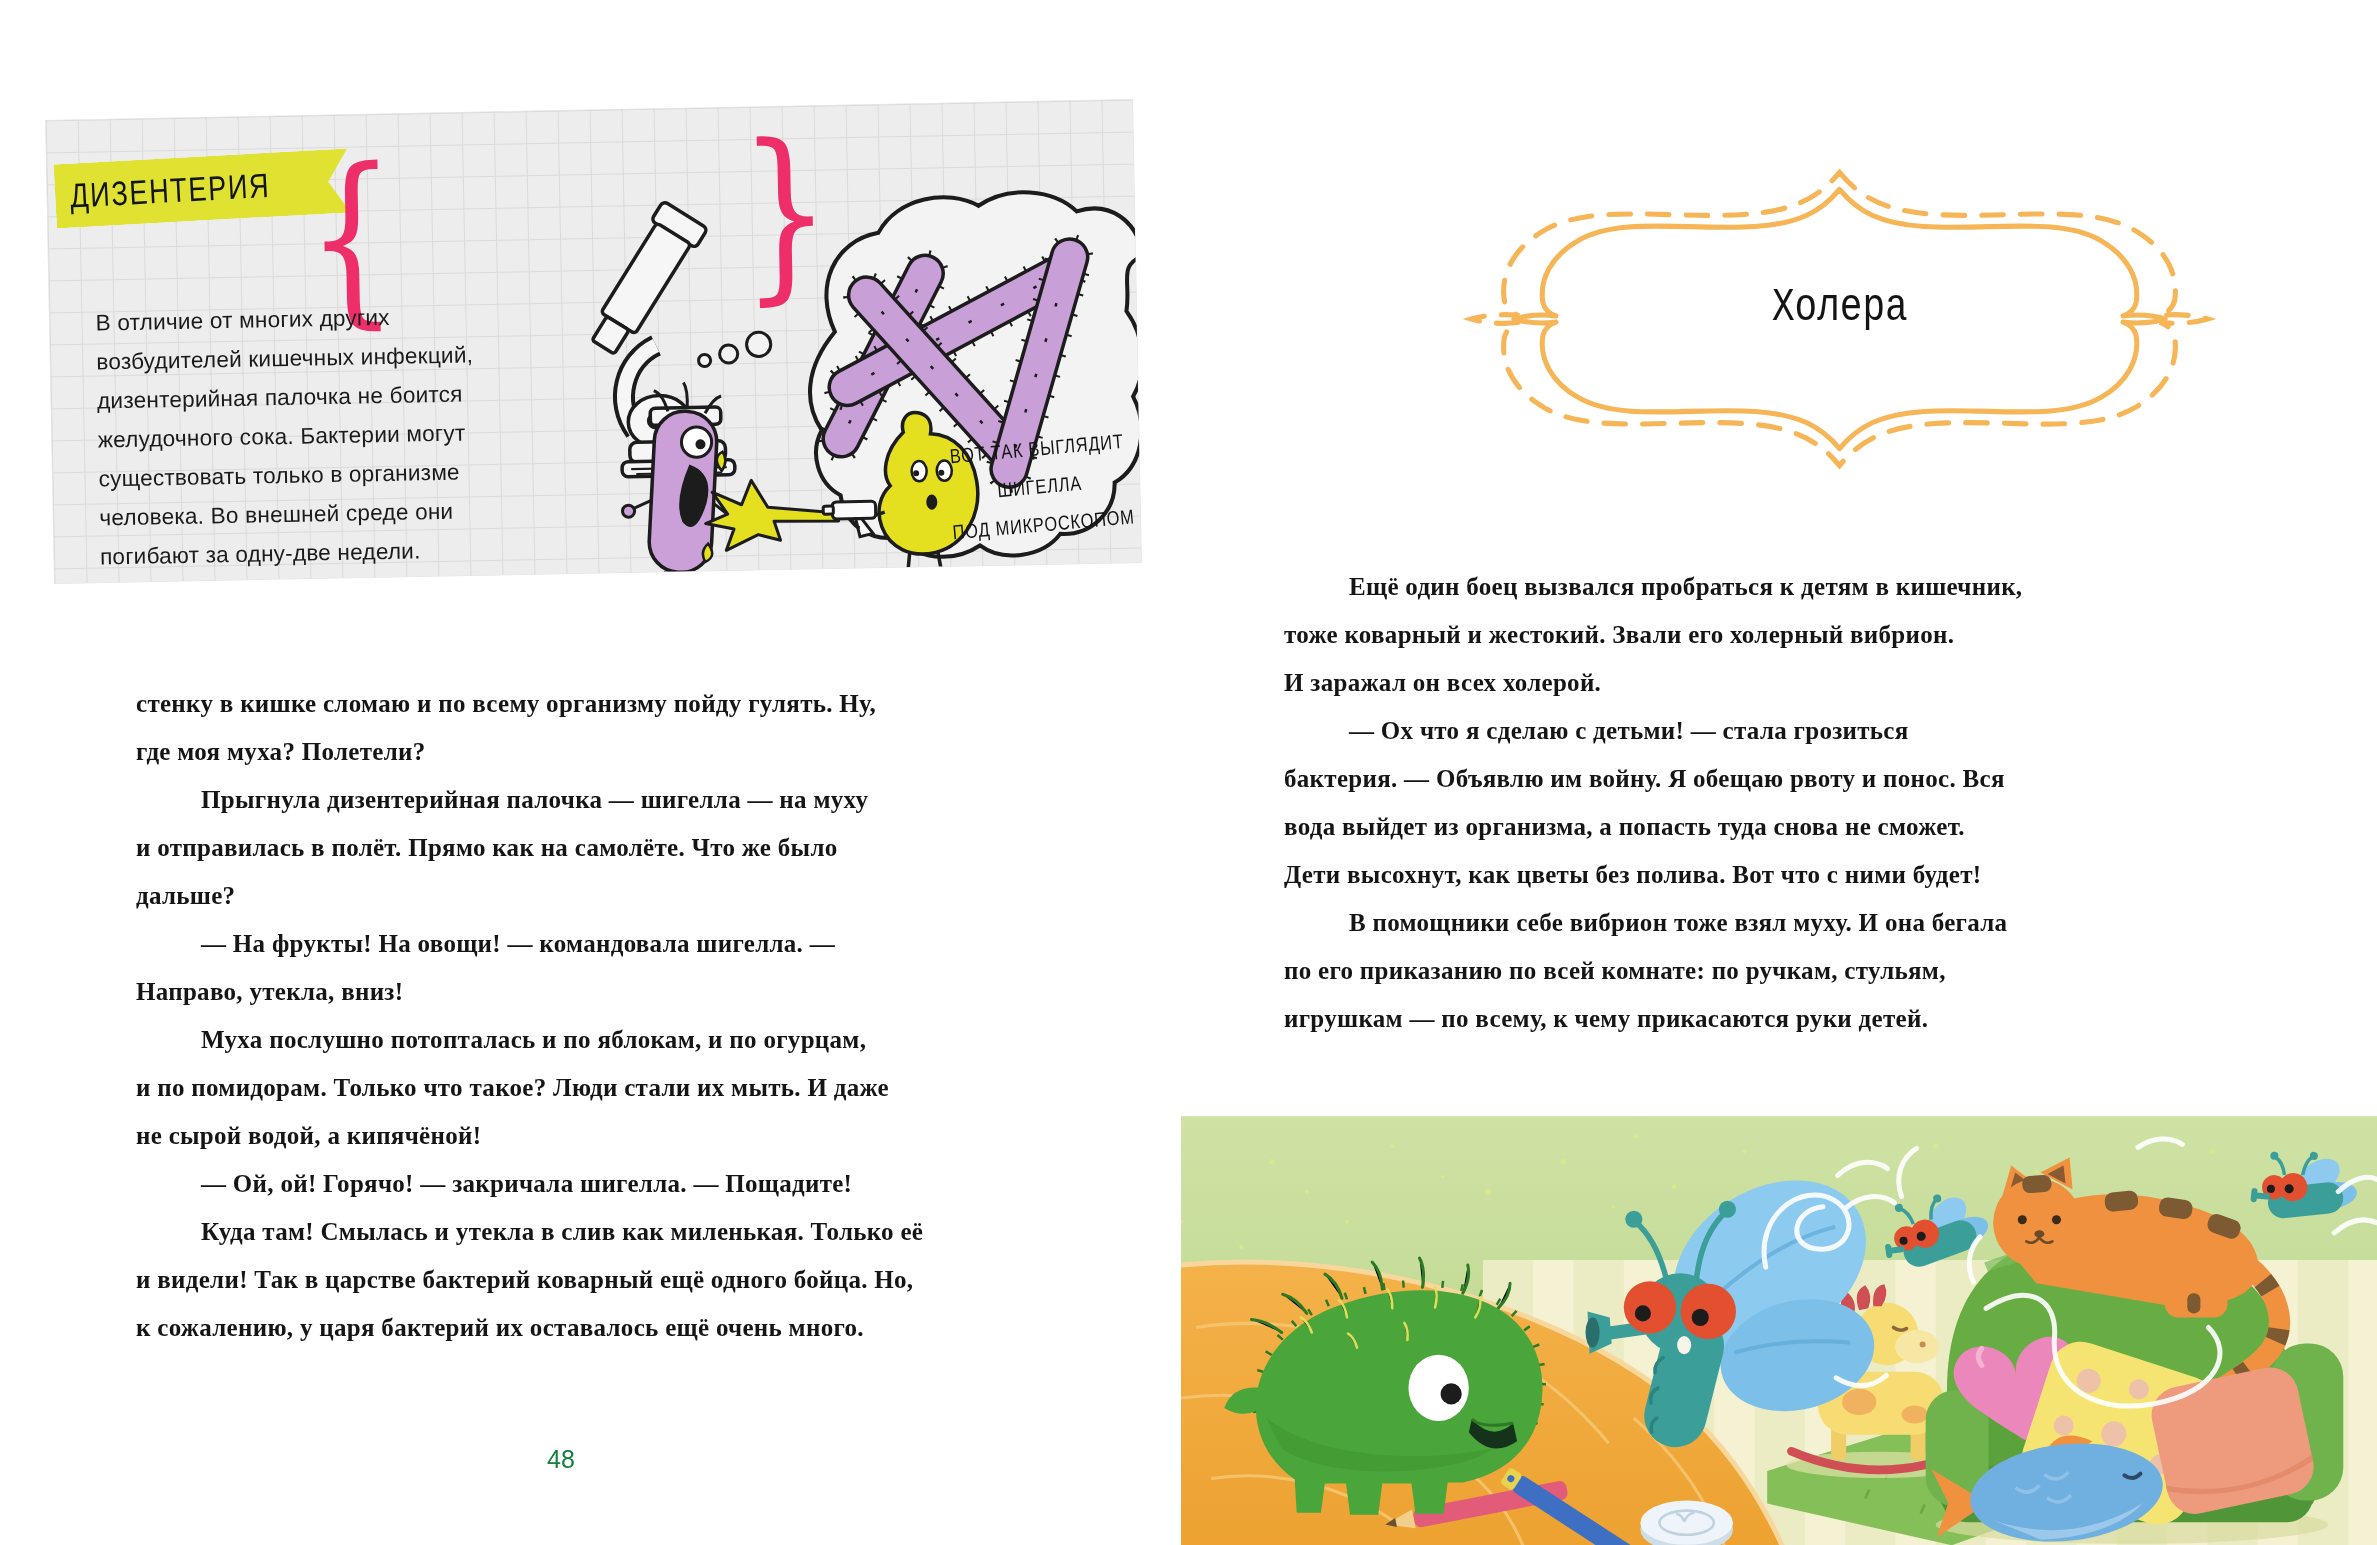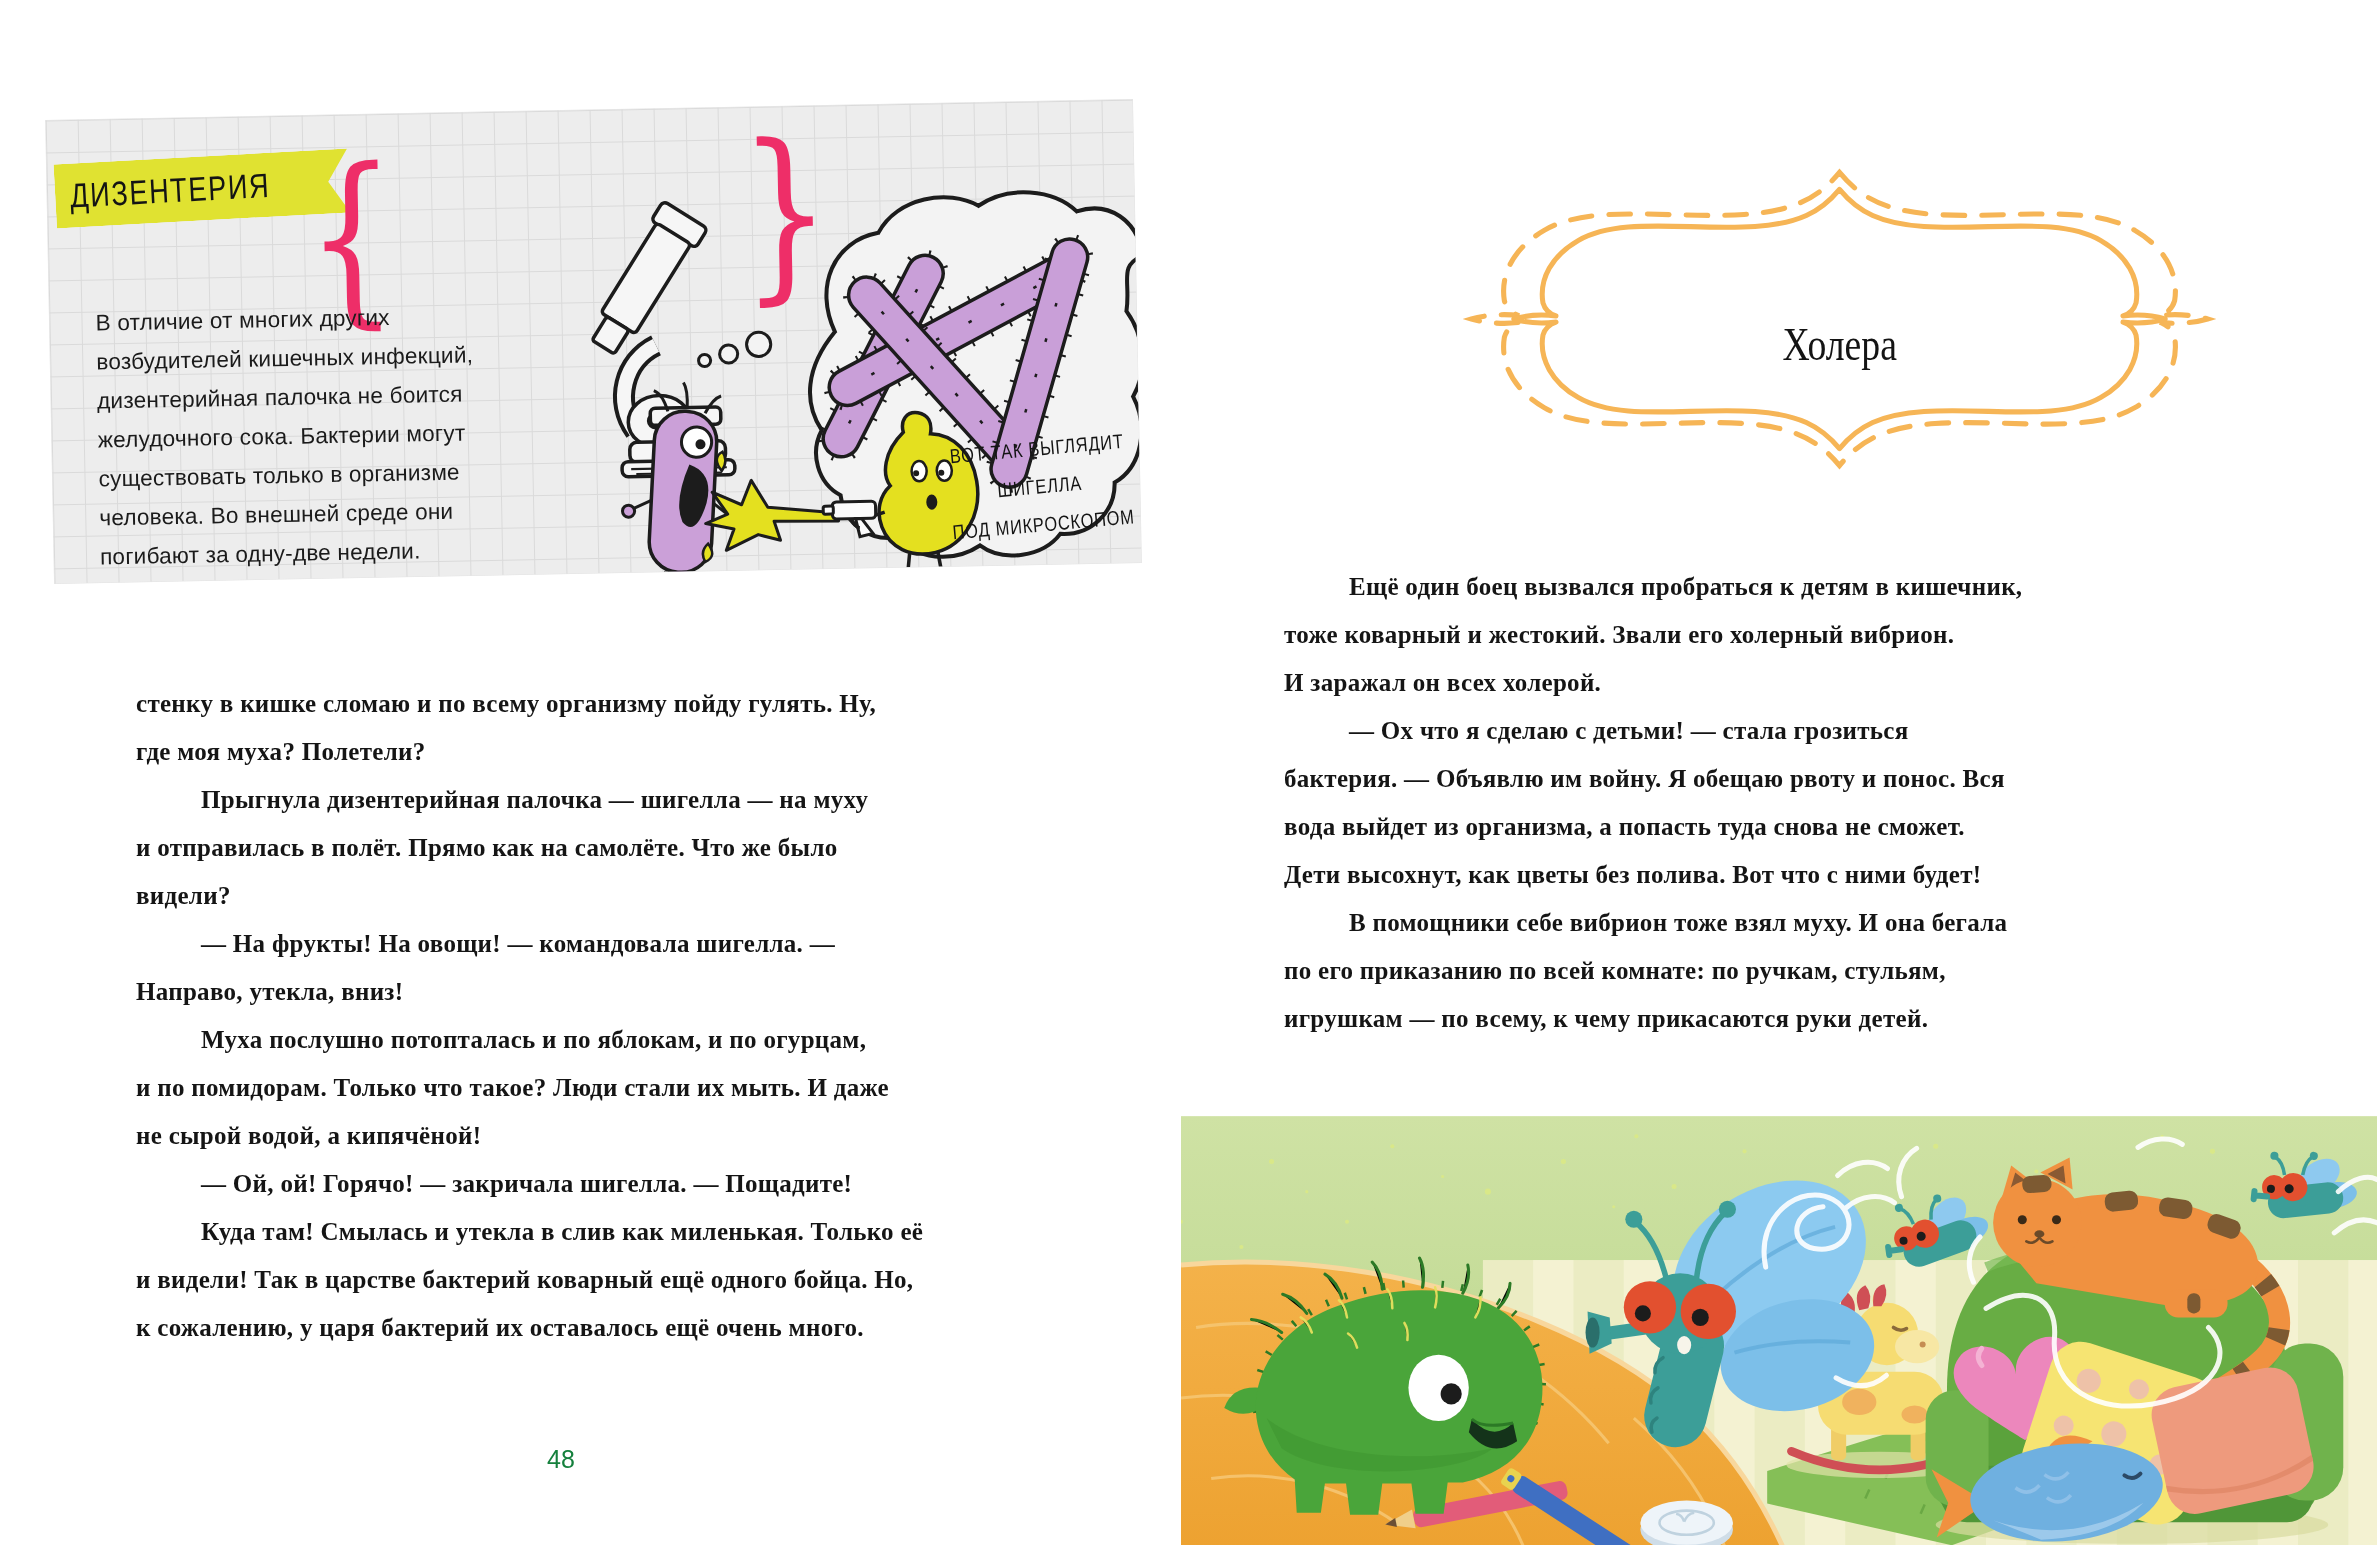--- a/index.html
+++ b/index.html
@@ -57,21 +57,21 @@
   #panel-caption{
     position:absolute;left:856px;top:328px;width:262px;text-align:center;
     font-size:20px;letter-spacing:1px;color:#141414;transform:rotate(-4deg);
   }
   #panel-caption .cap-line{line-height:38px;}
 
   
   #frame-svg{position:absolute;left:1447px;top:128px;}
   #frame-title{
     position:absolute;left:1588px;top:282px;width:503px;text-align:center;
-    font-family:Liberation Serif, serif;font-size:46px;color:#141414;margin-top:36px;
+    font-family:Liberation Mono, monospace;font-size:46px;color:#141414;
   }
 
   #page-number{
     position:absolute;left:498px;top:1445px;width:126px;text-align:center;
     font-family:"Liberation Sans",sans-serif;font-size:25px;color:#15803d;
   }
 
   #illustration{position:absolute;left:1181px;top:1116px;}
   svg{display:block;}
 </style>
@@ -213,21 +213,21 @@
       <div class="cap-line"><span class="cond-c">ПОД МИКРОСКОПОМ</span></div>
     </div>
 </div>
 
 <div id="left-story" class="story">
 
 <div class="story-line">стенку в кишке сломаю и по всему организму пойду гулять. Ну,</div>
     <div class="story-line">где моя муха? Полетели?</div>
     <div class="story-line indent">Прыгнула дизентерийная палочка — шигелла — на муху</div>
     <div class="story-line">и отправилась в полёт. Прямо как на самолёте. Что же было</div>
-    <div class="story-line">видели?</div>
+    <div class="story-line">дальше?</div>
     <div class="story-line indent">—  На фрукты! На овощи! — командовала шигелла. —</div>
     <div class="story-line">Направо, утекла, вниз!</div>
     <div class="story-line indent">Муха послушно потопталась и по яблокам, и по огурцам,</div>
     <div class="story-line">и по помидорам. Только что такое? Люди стали их мыть. И даже</div>
     <div class="story-line">не сырой водой, а кипячёной!</div>
     <div class="story-line indent">—  Ой, ой! Горячо! — закричала шигелла. — Пощадите!</div>
     <div class="story-line indent">Куда там! Смылась и утекла в слив как миленькая. Только её</div>
     <div class="story-line">и видели! Так в царстве бактерий коварный ещё одного бойца. Но,</div>
     <div class="story-line">к сожалению, у царя бактерий их оставалось ещё очень много.</div>
   </div>

